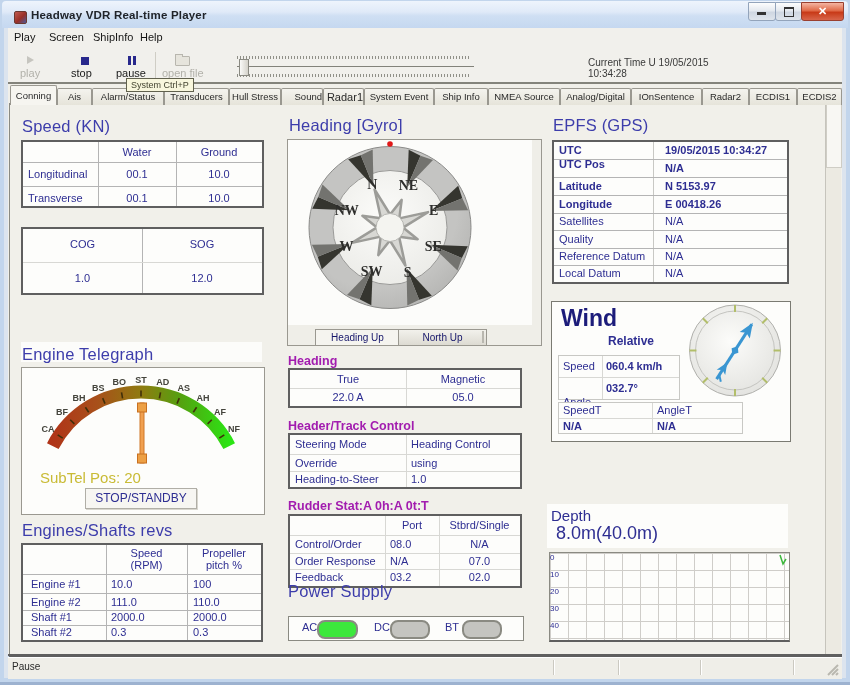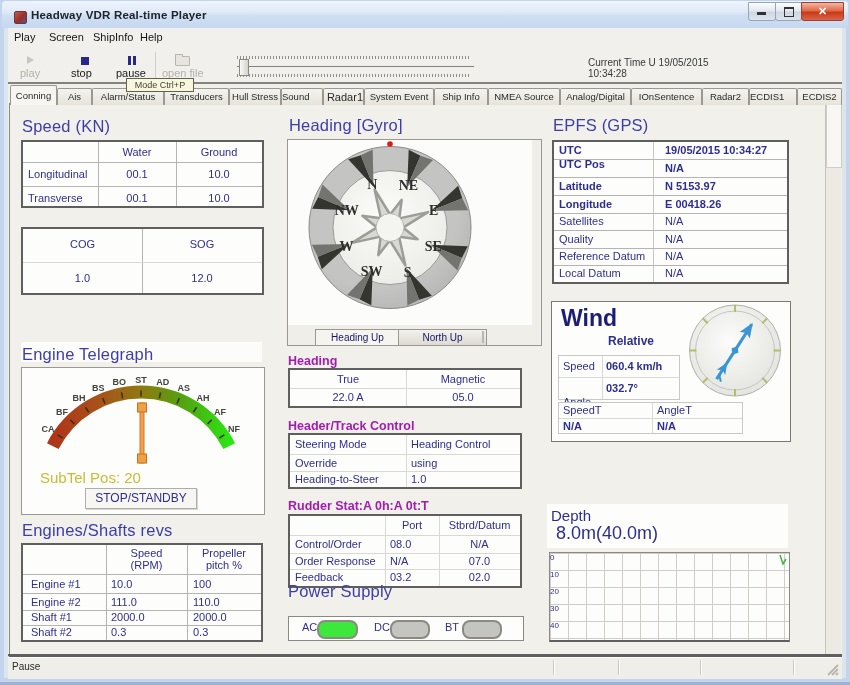--- a/index.html
+++ b/index.html
@@ -67,32 +67,32 @@
 <div class="abs" style="left:9px;top:103px;width:832px;height:552px;background:#f1f0ea;border-left:1px solid #8a8a82;border-bottom:2px solid #5f5f5f"></div>
 
 <div class="abs" style="left:825px;top:104px;width:15px;height:550px;background:#eceae2;border-left:1px solid #c6c4bc"></div>
 <div class="abs" style="left:826px;top:104px;width:14px;height:62px;background:#f8f7f3;border:1px solid #cfcdc5"></div>
 
 <div class="abs" style="left:10px;top:85px;width:45px;height:19px;background:#f6f5f0;border:1px solid #9a9890;border-bottom:none;border-radius:2px 2px 0 0;font-size:9.5px;color:#2a2a2a;text-align:center;line-height:19px;white-space:nowrap;overflow:hidden">Conning</div>
 <div class="abs" style="left:57px;top:88px;width:33px;height:16px;background:linear-gradient(180deg,#f4f3ee,#e6e4da);border:1px solid #9a9890;border-bottom:none;border-radius:2px 2px 0 0;font-size:9.5px;color:#2a2a2a;text-align:center;line-height:16px;white-space:nowrap;overflow:hidden">Ais</div>
 <div class="abs" style="left:92px;top:88px;width:70px;height:16px;background:linear-gradient(180deg,#f4f3ee,#e6e4da);border:1px solid #9a9890;border-bottom:none;border-radius:2px 2px 0 0;font-size:9.5px;color:#2a2a2a;text-align:center;line-height:16px;white-space:nowrap;overflow:hidden">Alarm/Status</div>
 <div class="abs" style="left:164px;top:88px;width:63px;height:16px;background:linear-gradient(180deg,#f4f3ee,#e6e4da);border:1px solid #9a9890;border-bottom:none;border-radius:2px 2px 0 0;font-size:9.5px;color:#2a2a2a;text-align:center;line-height:16px;white-space:nowrap;overflow:hidden">Transducers</div>
 <div class="abs" style="left:229px;top:88px;width:50px;height:16px;background:linear-gradient(180deg,#f4f3ee,#e6e4da);border:1px solid #9a9890;border-bottom:none;border-radius:2px 2px 0 0;font-size:9.5px;color:#2a2a2a;text-align:center;line-height:16px;white-space:nowrap;overflow:hidden">Hull Stress</div>
-<div class="abs" style="left:281px;top:88px;width:40px;height:16px;background:linear-gradient(180deg,#f4f3ee,#e6e4da);border:1px solid #9a9890;border-bottom:none;border-radius:2px 2px 0 0;font-size:9.5px;color:#2a2a2a;text-align:left;line-height:16px;white-space:nowrap;overflow:hidden">Sound</div>
+<div class="abs" style="left:281px;top:88px;width:40px;height:16px;background:linear-gradient(180deg,#f4f3ee,#e6e4da);border:1px solid #9a9890;border-bottom:none;border-radius:2px 2px 0 0;font-size:9.5px;color:#2a2a2a;text-align:right;line-height:16px;white-space:nowrap;overflow:hidden">Sound</div>
 <div class="abs" style="left:323px;top:88px;width:39px;height:16px;background:linear-gradient(180deg,#f4f3ee,#e6e4da);border:1px solid #9a9890;border-bottom:none;border-radius:2px 2px 0 0;font-size:11px;color:#2a2a2a;text-align:right;line-height:16px;white-space:nowrap;overflow:hidden">Radar1</div>
 <div class="abs" style="left:364px;top:88px;width:68px;height:16px;background:linear-gradient(180deg,#f4f3ee,#e6e4da);border:1px solid #9a9890;border-bottom:none;border-radius:2px 2px 0 0;font-size:9.5px;color:#2a2a2a;text-align:center;line-height:16px;white-space:nowrap;overflow:hidden">System Event</div>
 <div class="abs" style="left:434px;top:88px;width:52px;height:16px;background:linear-gradient(180deg,#f4f3ee,#e6e4da);border:1px solid #9a9890;border-bottom:none;border-radius:2px 2px 0 0;font-size:9.5px;color:#2a2a2a;text-align:center;line-height:16px;white-space:nowrap;overflow:hidden">Ship Info</div>
 <div class="abs" style="left:488px;top:88px;width:70px;height:16px;background:linear-gradient(180deg,#f4f3ee,#e6e4da);border:1px solid #9a9890;border-bottom:none;border-radius:2px 2px 0 0;font-size:9.5px;color:#2a2a2a;text-align:center;line-height:16px;white-space:nowrap;overflow:hidden">NMEA Source</div>
 <div class="abs" style="left:560px;top:88px;width:69px;height:16px;background:linear-gradient(180deg,#f4f3ee,#e6e4da);border:1px solid #9a9890;border-bottom:none;border-radius:2px 2px 0 0;font-size:9.5px;color:#2a2a2a;text-align:center;line-height:16px;white-space:nowrap;overflow:hidden">Analog/Digital</div>
 <div class="abs" style="left:631px;top:88px;width:69px;height:16px;background:linear-gradient(180deg,#f4f3ee,#e6e4da);border:1px solid #9a9890;border-bottom:none;border-radius:2px 2px 0 0;font-size:9.5px;color:#2a2a2a;text-align:center;line-height:16px;white-space:nowrap;overflow:hidden">IOnSentence</div>
 <div class="abs" style="left:702px;top:88px;width:45px;height:16px;background:linear-gradient(180deg,#f4f3ee,#e6e4da);border:1px solid #9a9890;border-bottom:none;border-radius:2px 2px 0 0;font-size:9.5px;color:#2a2a2a;text-align:center;line-height:16px;white-space:nowrap;overflow:hidden">Radar2</div>
-<div class="abs" style="left:749px;top:88px;width:46px;height:16px;background:linear-gradient(180deg,#f4f3ee,#e6e4da);border:1px solid #9a9890;border-bottom:none;border-radius:2px 2px 0 0;font-size:9.5px;color:#2a2a2a;text-align:left;line-height:16px;white-space:nowrap;overflow:hidden">ECDIS1</div>
+<div class="abs" style="left:749px;top:88px;width:46px;height:16px;background:linear-gradient(180deg,#f4f3ee,#e6e4da);border:1px solid #9a9890;border-bottom:none;border-radius:2px 2px 0 0;font-size:9.5px;color:#2a2a2a;text-align:center;line-height:16px;white-space:nowrap;overflow:hidden">ECDIS1</div>
 <div class="abs" style="left:797px;top:88px;width:43px;height:16px;background:linear-gradient(180deg,#f4f3ee,#e6e4da);border:1px solid #9a9890;border-bottom:none;border-radius:2px 2px 0 0;font-size:9.5px;color:#2a2a2a;text-align:center;line-height:16px;white-space:nowrap;overflow:hidden">ECDIS2</div>
 
-<div class="abs" style="left:126px;top:78px;width:66px;height:12px;background:#f8f6dd;border:1px solid #61614e;z-index:50;font-size:9px;color:#454532;text-align:center;line-height:12px">Mode Ctrl+P</div>
+<div class="abs" style="left:126px;top:78px;width:66px;height:12px;background:#f8f6dd;border:1px solid #61614e;z-index:50;font-size:9px;color:#454532;text-align:center;line-height:12px">System Ctrl+P</div>
 
 <div class="abs" style="left:8px;top:657px;width:834px;height:21px;background:#efeee8;border-top:1px solid #fff"></div>
 <div class="abs" style="left:12px;top:661px;font-size:10px;color:#2a2a2a">Pause</div>
 <div class="abs" style="left:553px;top:660px;width:1px;height:15px;background:#cbc9c1"></div>
 <div class="abs" style="left:554px;top:660px;width:1px;height:15px;background:#fff"></div>
 <div class="abs" style="left:618px;top:660px;width:1px;height:15px;background:#cbc9c1"></div>
 <div class="abs" style="left:619px;top:660px;width:1px;height:15px;background:#fff"></div>
 <div class="abs" style="left:700px;top:660px;width:1px;height:15px;background:#cbc9c1"></div>
 <div class="abs" style="left:701px;top:660px;width:1px;height:15px;background:#fff"></div>
 <div class="abs" style="left:793px;top:660px;width:1px;height:15px;background:#cbc9c1"></div>
@@ -270,21 +270,21 @@
 </div>
 
 <div class="abs bttl" style="left:288px;top:499px">Rudder Stat:A 0h:A 0t:T</div>
 <div class="tbl" style="left:288px;top:514px;width:230px;height:70px;border-width:2px">
   <div class="ln" style="left:95px;top:0;width:1px;height:70px;background:#d8d8d4"></div>
   <div class="ln" style="left:149px;top:0;width:1px;height:70px;background:#d8d8d4"></div>
   <div class="ln" style="left:0;top:19px;width:230px;height:1px;background:#d8d8d4"></div>
   <div class="ln" style="left:0;top:37px;width:230px;height:1px;background:#d8d8d4"></div>
   <div class="ln" style="left:0;top:53px;width:230px;height:1px;background:#d8d8d4"></div>
   <div class="abs nv ctr" style="left:95px;top:3px;width:54px">Port</div>
-  <div class="abs nv ctr" style="left:149px;top:3px;width:81px">Stbrd/Datum</div>
+  <div class="abs nv ctr" style="left:149px;top:3px;width:81px">Stbrd/Single</div>
   <div class="abs nv" style="left:5px;top:22px">Control/Order</div>
   <div class="abs nv" style="left:100px;top:22px">08.0</div>
   <div class="abs nv ctr" style="left:149px;top:22px;width:81px">N/A</div>
   <div class="abs nv" style="left:5px;top:39px">Order Response</div>
   <div class="abs nv" style="left:100px;top:39px">N/A</div>
   <div class="abs nv ctr" style="left:149px;top:39px;width:81px">07.0</div>
   <div class="abs nv" style="left:5px;top:55px">Feedback</div>
   <div class="abs nv" style="left:100px;top:55px">03.2</div>
   <div class="abs nv ctr" style="left:149px;top:55px;width:81px">02.0</div>
 </div>

